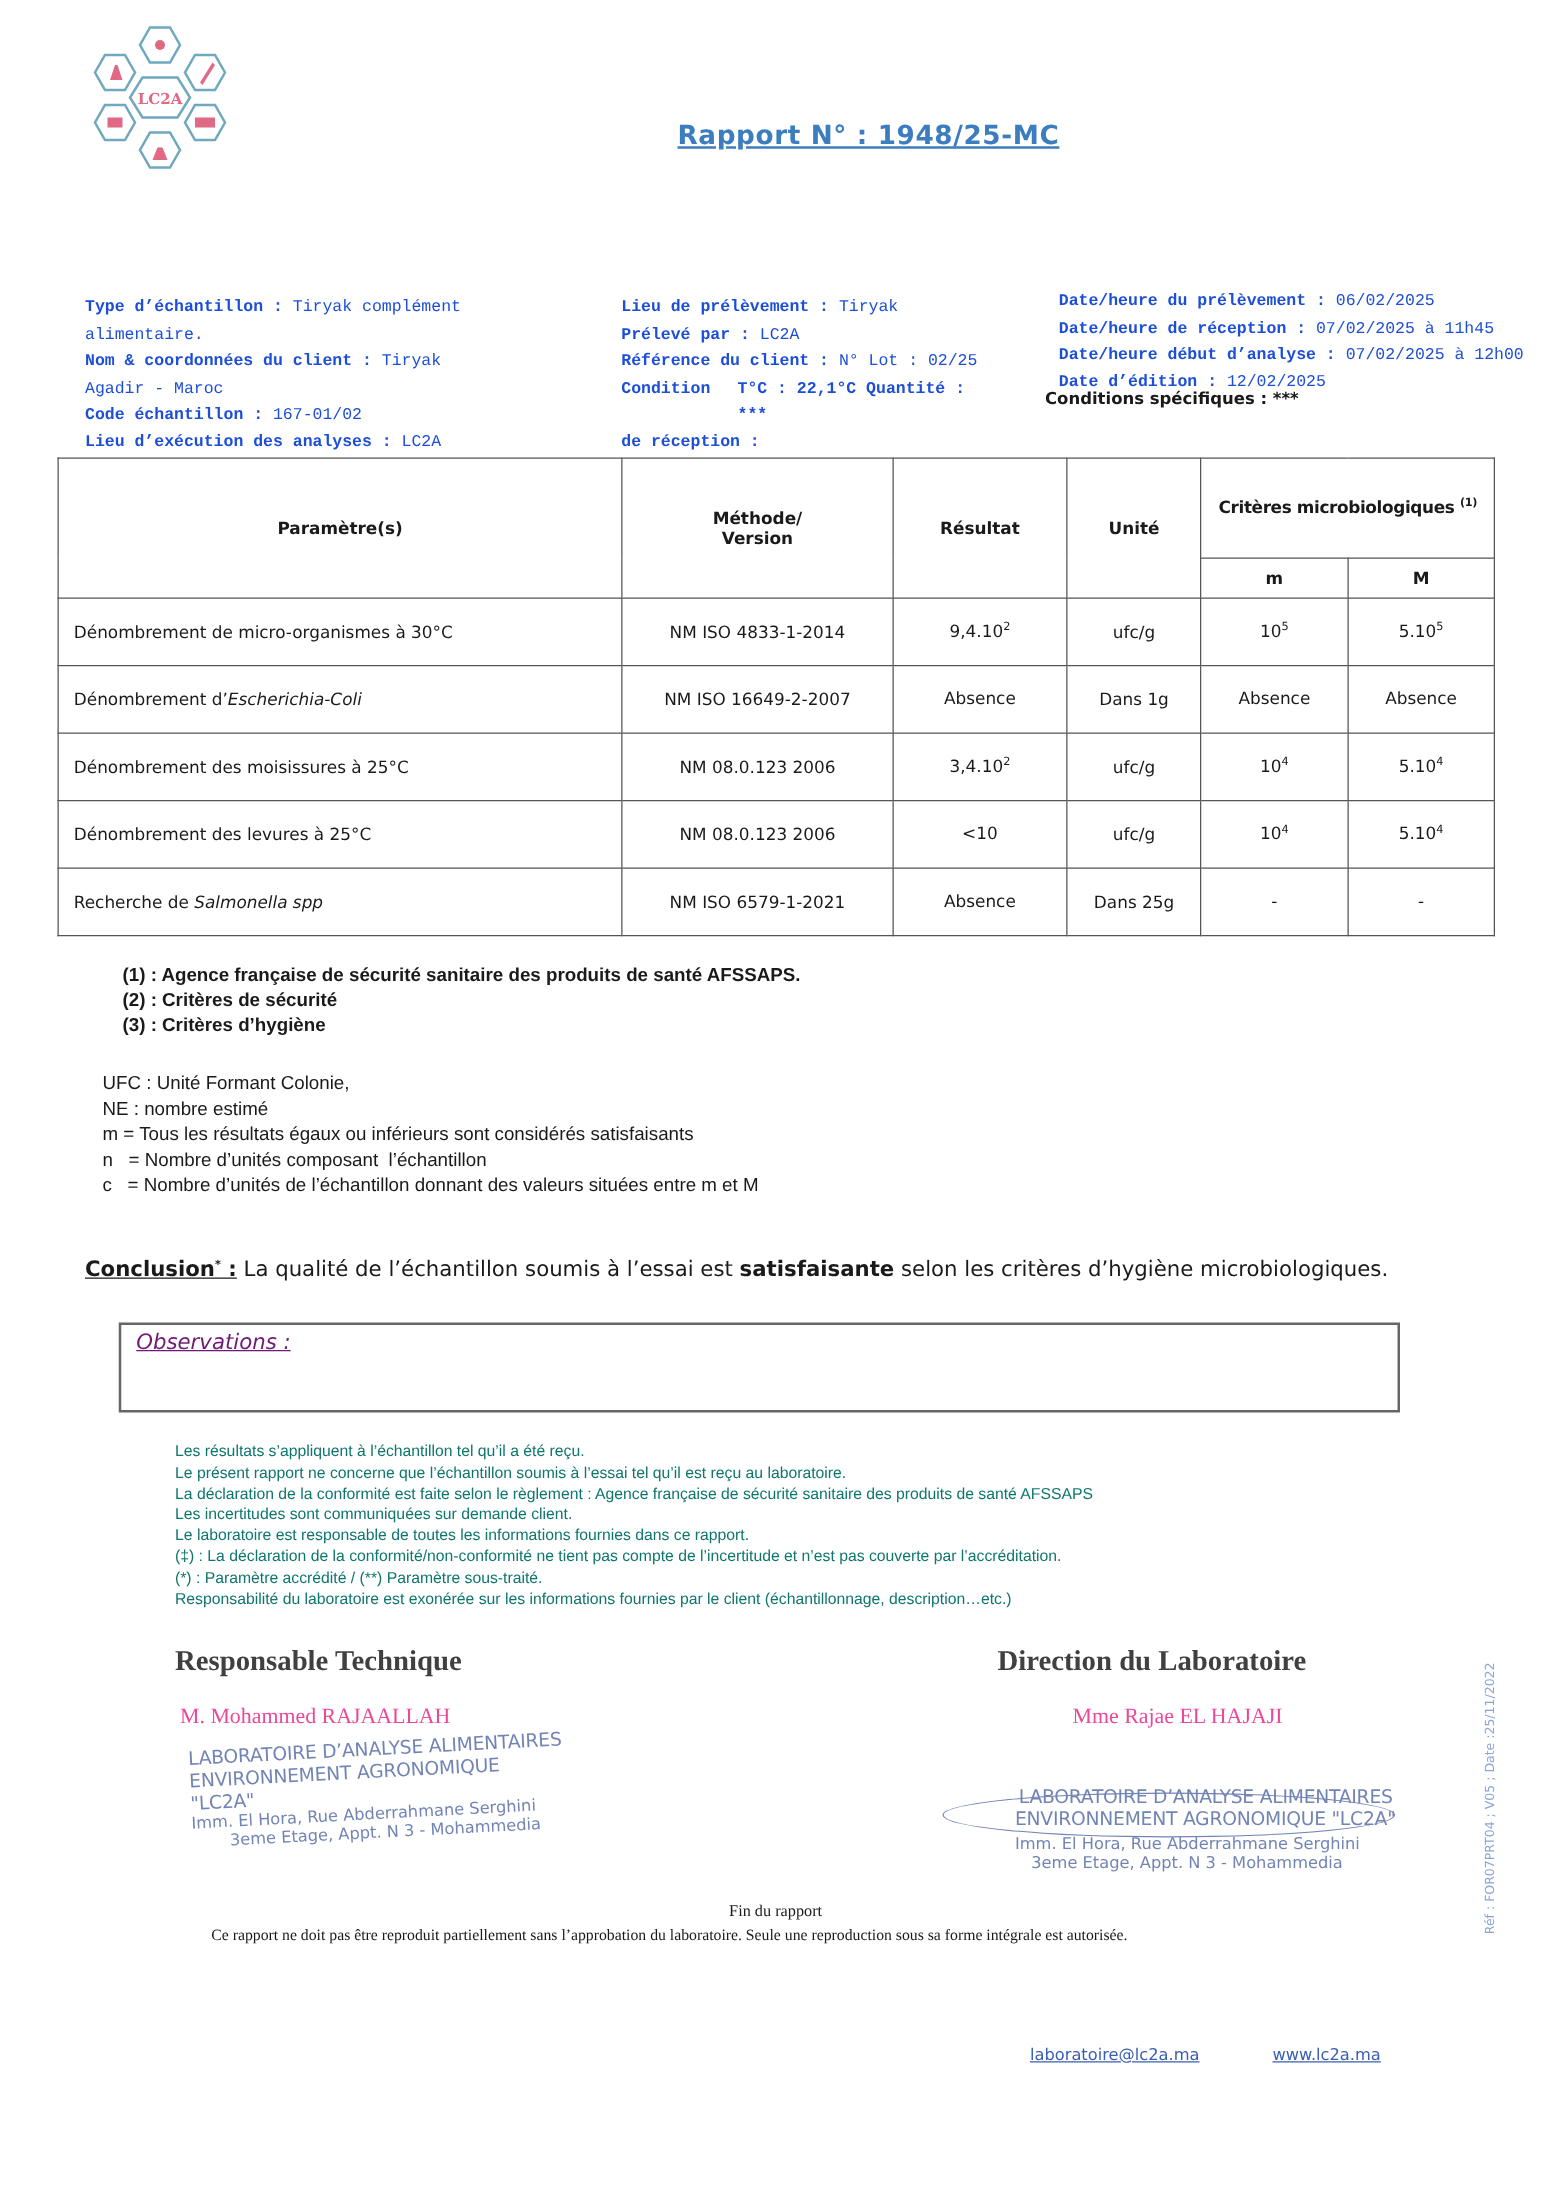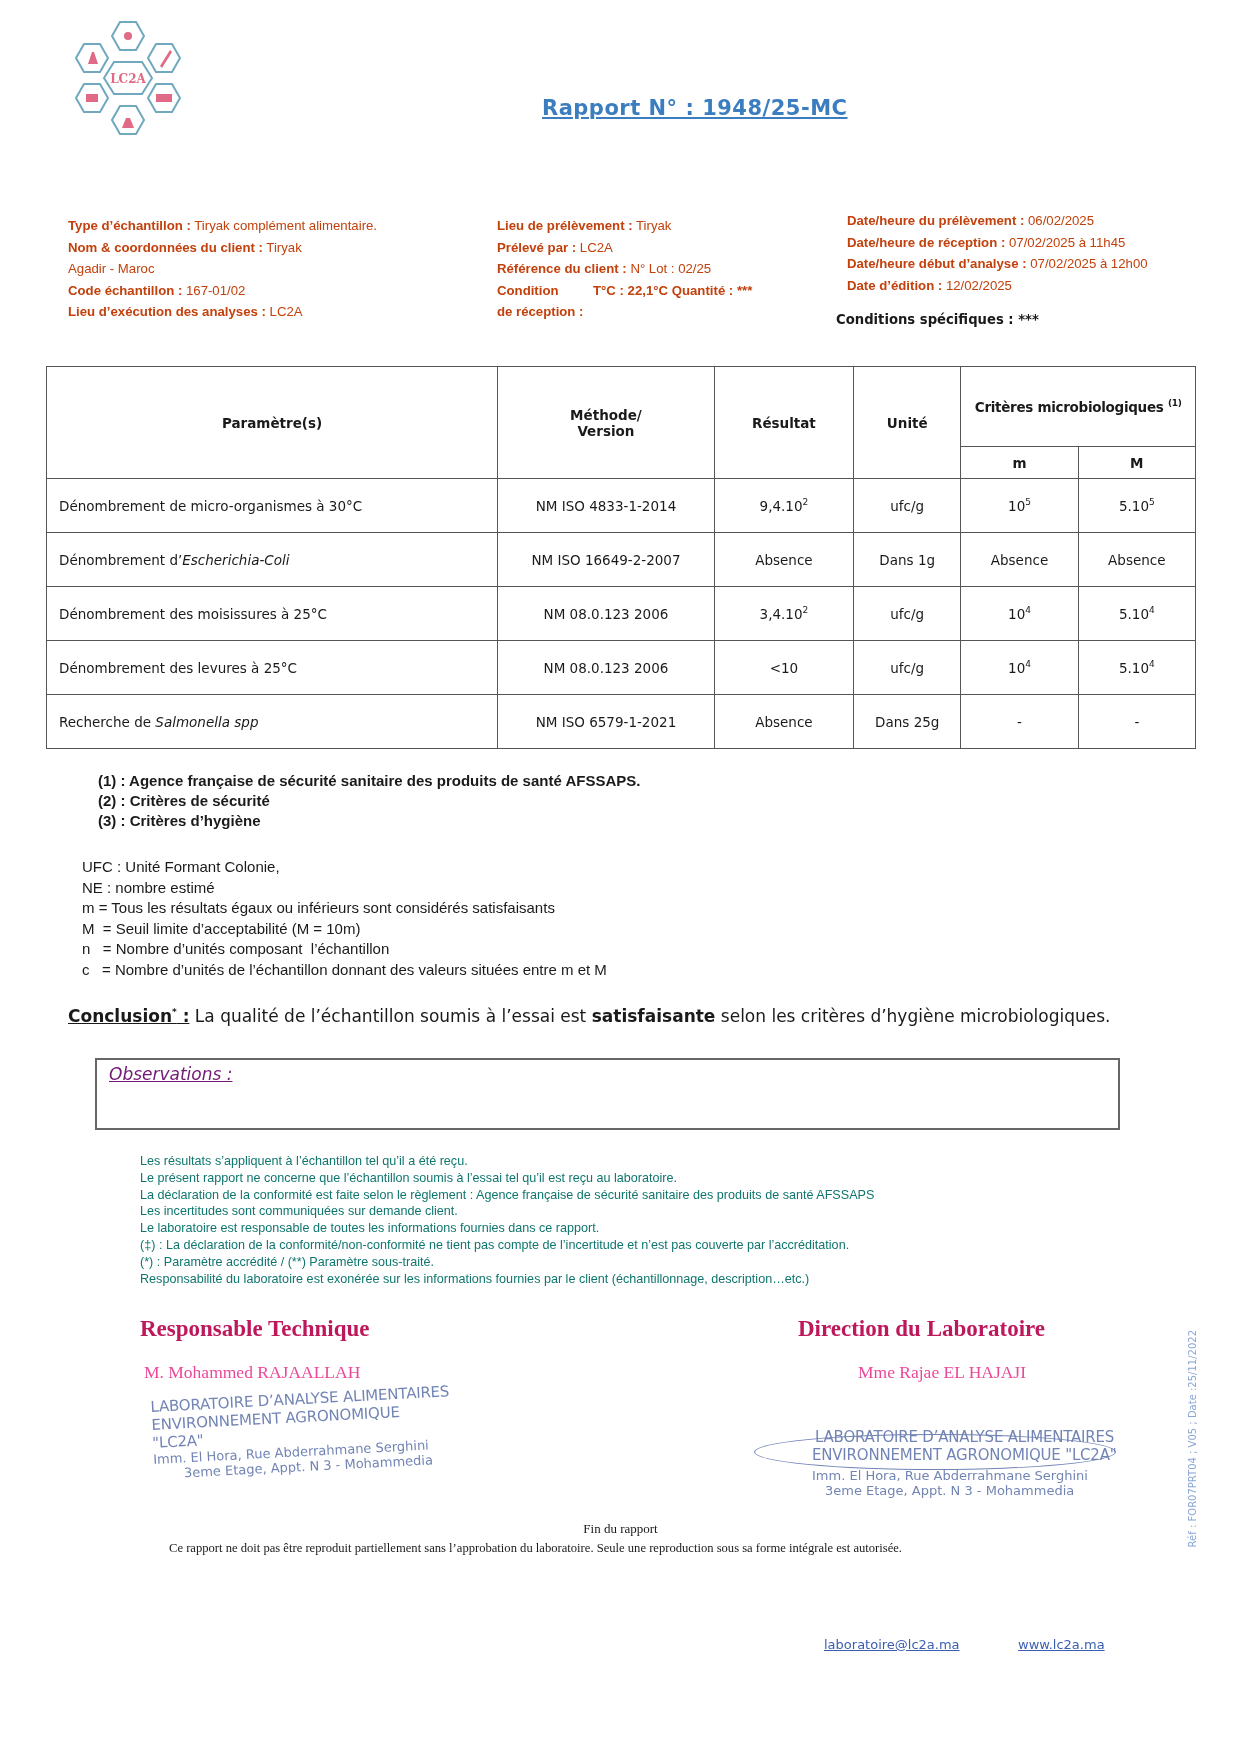--- a/index.html
+++ b/index.html
@@ -3,21 +3,21 @@
 <meta charset="utf-8">
 <style>
   html, body { margin:0; padding:0; background:#ffffff; }
   body { width:1241px; height:1755px; position:relative; overflow:hidden; font-family:"Liberation Sans", sans-serif; color:#1a1a1a; }
   .abs { position:absolute; }
   
   .logo { left:68px; top:18px; width:130px; height:120px; }
   
   .title { left:542px; top:96px; font-family:"DejaVu Sans", sans-serif; font-weight:bold; font-size:21px; color:#3b7dbf; text-decoration:underline; letter-spacing:0.5px; }
   
-  .info { font-family:Liberation Sans, sans-serif; font-size:13.2px; line-height:21.5px; color:#c2410c; }
+  .info { font-family:Liberation Mono, monospace; font-size:13.2px; line-height:21.5px; color:#1d4ed8;margin-top:20px; }
   .info b { font-weight:bold; }
   .col1 { left:68px; top:215px; width:400px; }
   .col2 { left:497px; top:215px; width:300px; }
   .col3 { left:847px; top:210px; width:380px; }
   .cond-row { display:flex; }
   .cond-row .lbl { width:96px; font-weight:bold; }
   .spec { left:836px; top:312px; font-family:"DejaVu Sans", sans-serif; font-size:13.2px; font-weight:bold; }
   
   table.results { position:absolute; left:46px; top:366px; width:1150px; border-collapse:collapse; font-family:"DejaVu Sans", sans-serif; font-size:13.5px; }
   table.results td, table.results th { border:1.6px solid #555; text-align:center; vertical-align:middle; padding:0 4px; }
@@ -35,21 +35,21 @@
   
   .conclusion { left:68px; top:1006px; font-family:"DejaVu Sans", sans-serif; font-size:17px; }
   .conclusion .label { font-weight:bold; text-decoration:underline; }
   .conclusion .strong { font-weight:bold; }
   
   .obs-box { left:95px; top:1058px; width:1025px; height:72px; border:2.5px solid #666; box-sizing:border-box; }
   .obs-title { position:absolute; left:12px; top:4px; font-family:"DejaVu Sans", sans-serif; font-style:italic; font-size:17px; text-decoration:underline; color:#701a75; }
   
   .disclaim { left:140px; top:1153px; font-family:"Liberation Sans", sans-serif; font-size:12.6px; line-height:16.8px; color:#0f766e; }
   
-  .sig-title { font-family:"Liberation Serif", serif; font-weight:bold; font-size:23px; color:#be185d; }
+  .sig-title { font-family:"Liberation Serif", serif; font-weight:bold; font-size:23px; color:#404040; }
   .sig-left-title { left:140px; top:1316px; }
   .sig-right-title { left:798px; top:1316px; }
   .sig-name { font-family:"Liberation Serif", serif; font-size:17.5px; color:#ec4899; }
   .sig-left-name { left:144px; top:1362px; }
   .sig-right-name { left:858px; top:1362px; }
   
   .stamp { font-family:"DejaVu Sans", sans-serif; color:#5a6fa8; opacity:0.85; }
   .stamp-left { left:150px; top:1398px; width:300px; transform:rotate(-3deg); transform-origin:left top; }
   .stamp-right { left:760px; top:1428px; width:380px; }
   .stamp .l1 { font-size:15px; letter-spacing:-0.2px; }
@@ -186,21 +186,20 @@
 
 <div class="abs notes-bold">
   <div>(1) : Agence française de sécurité sanitaire des produits de santé AFSSAPS.</div>
   <div>(2) : Critères de sécurité</div>
   <div>(3) : Critères d’hygiène</div>
 </div>
 <div class="abs notes">
   <div class="row">UFC : Unité Formant Colonie,</div>
   <div class="row">NE : nombre estimé</div>
   <div class="row">m = Tous les résultats égaux ou inférieurs sont considérés satisfaisants</div>
-  <div class="row">M  = Seuil limite d’acceptabilité (M = 10m)</div>
   <div class="row">n   = Nombre d’unités composant  l’échantillon</div>
   <div class="row">c   = Nombre d’unités de l’échantillon donnant des valeurs situées entre m et M</div>
 </div>
 
 <div class="abs conclusion">
   <span class="label"><span>Conclusion</span><sup>*</sup><span> :</span></span><span> La qualité de l’échantillon soumis à l’essai est </span><span class="strong">satisfaisante</span><span> selon les critères d’hygiène microbiologiques.</span>
 </div>
 
 <div class="abs obs-box">
   <div class="obs-title">Observations :</div>

